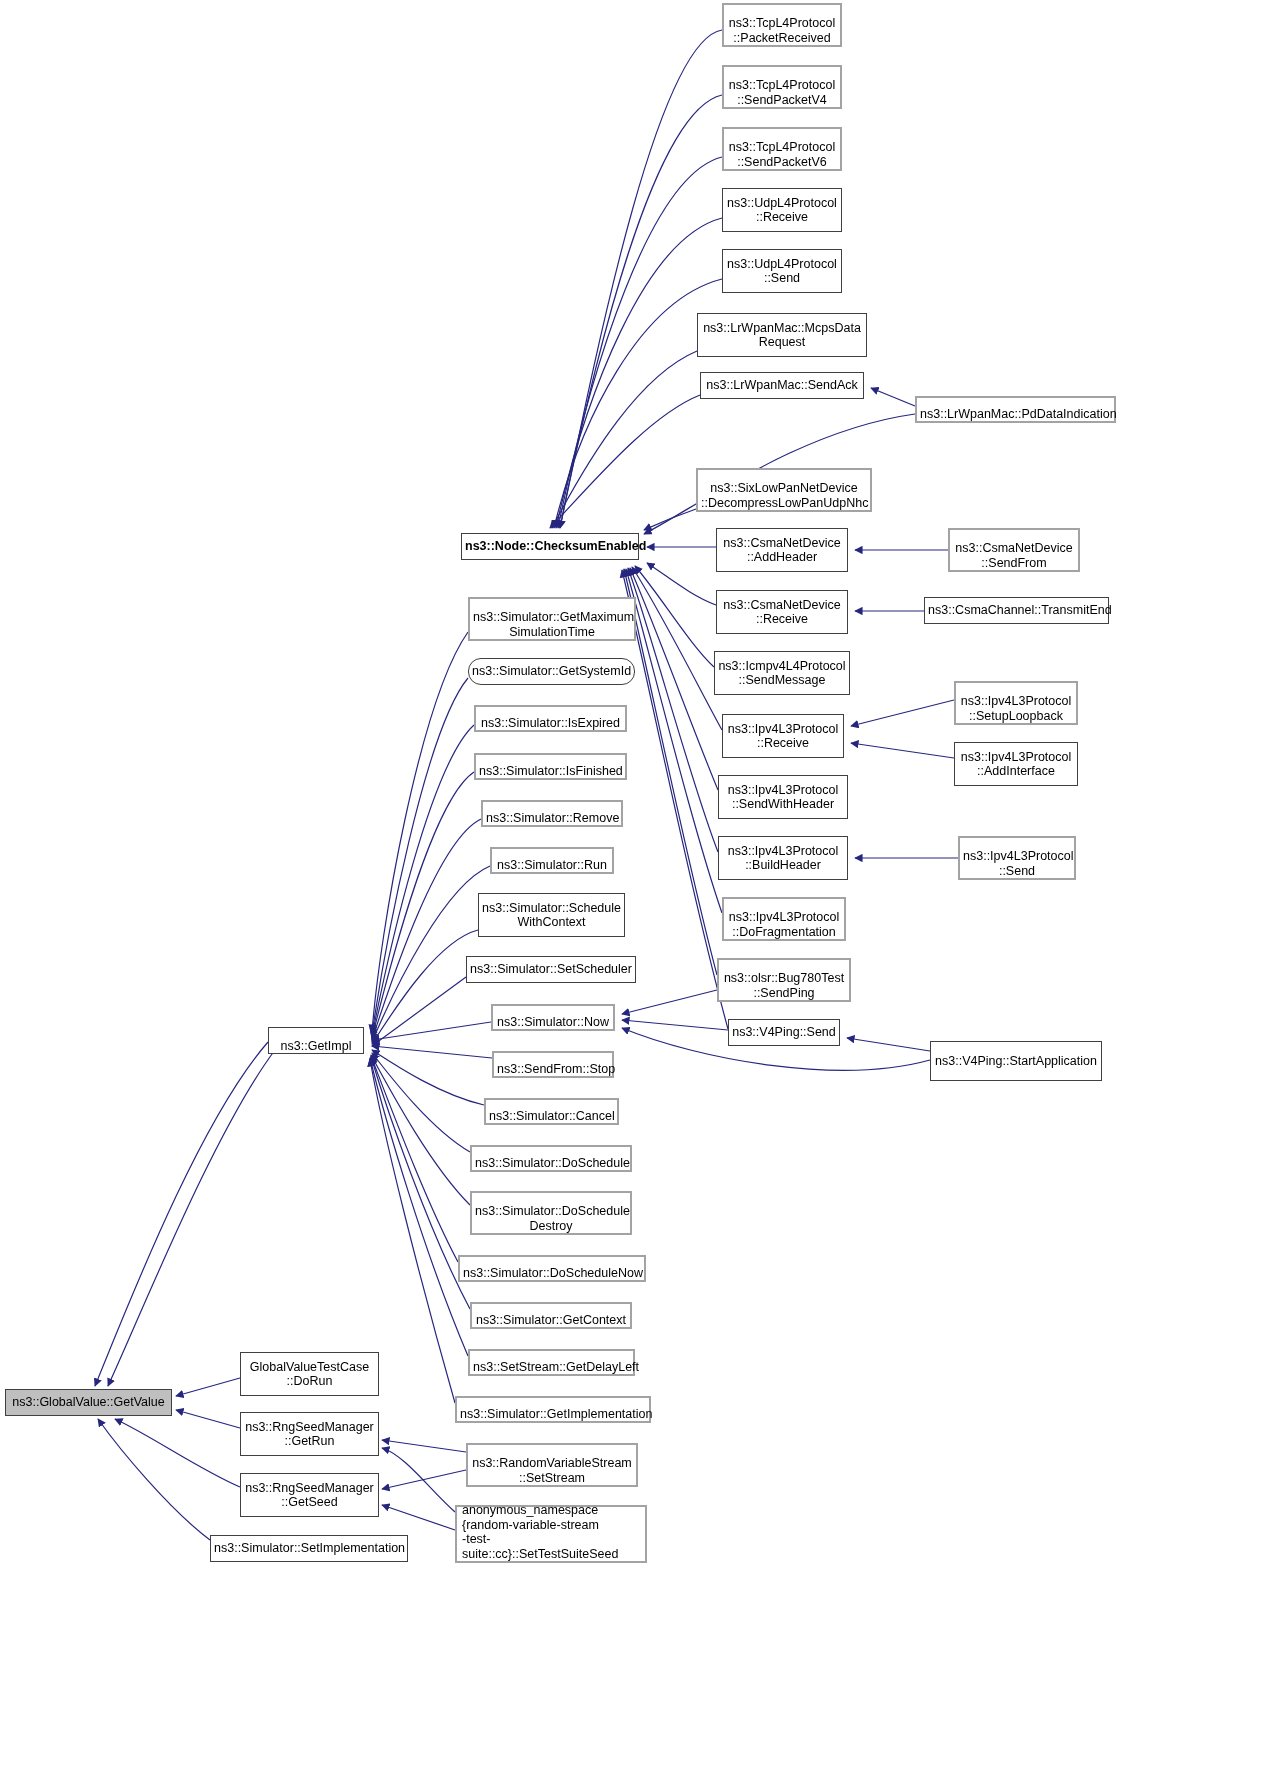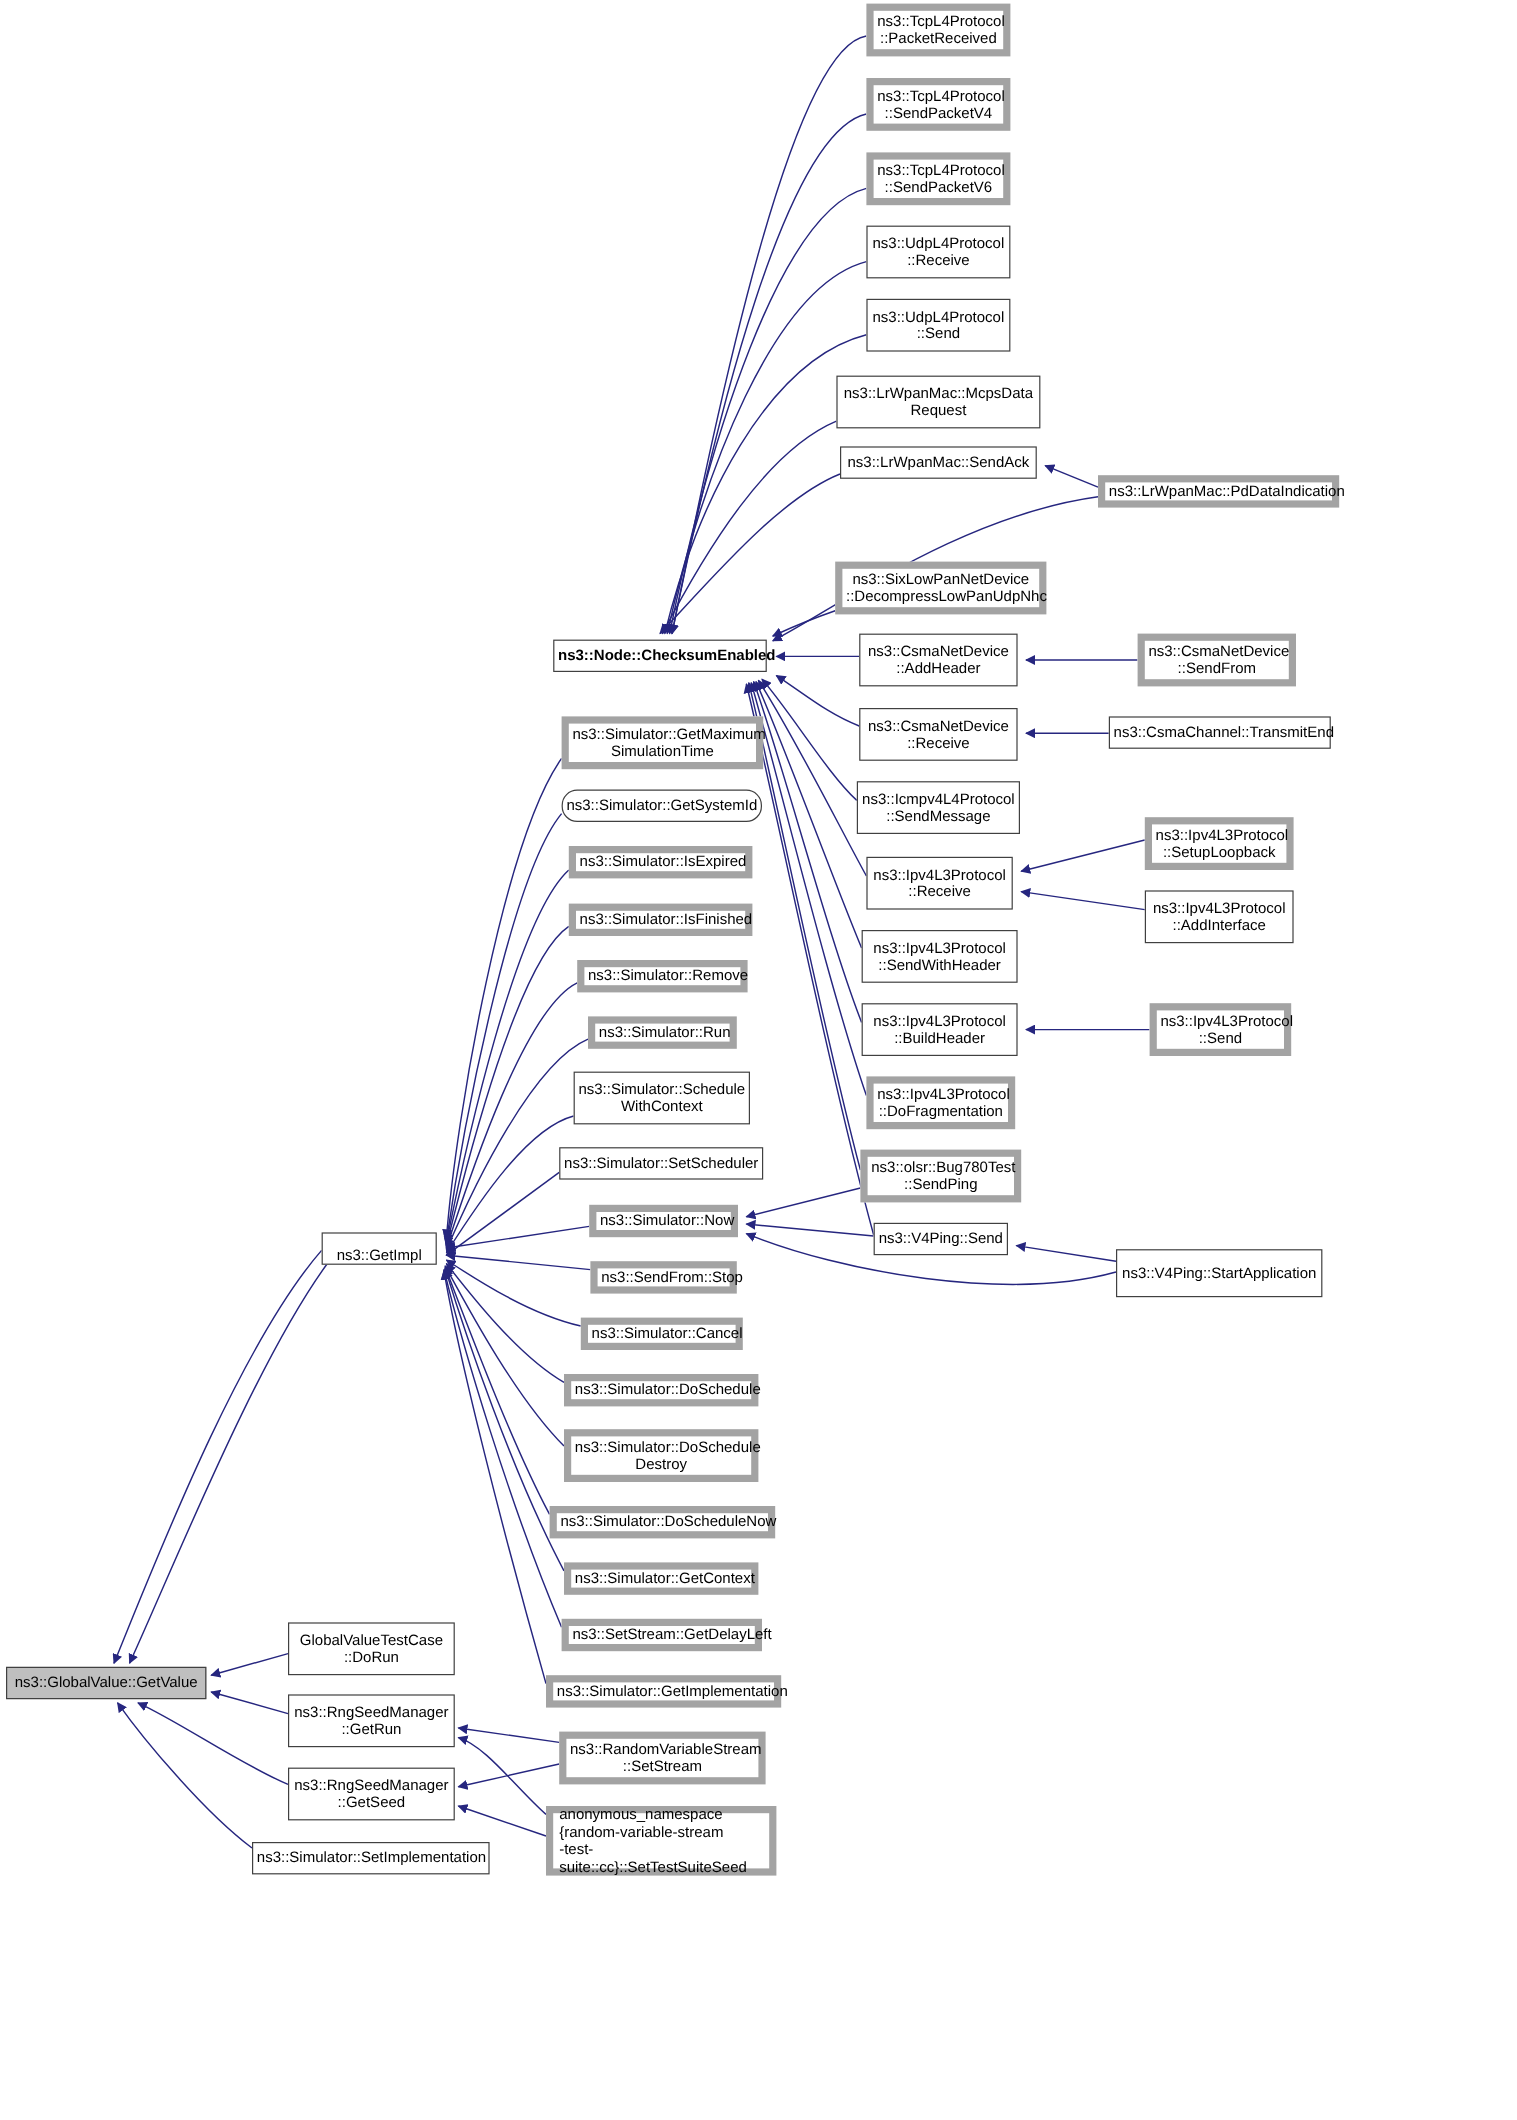--- a/index.html
+++ b/index.html
@@ -32,21 +32,22 @@
     justify-content: center;
     text-align: center;
     font-size: 12.5px;
     line-height: 14.5px;
     color: #000000;
     letter-spacing: 0px;
     white-space: pre-line;
     padding: 0 3px;
   }
   .node.red {
-    border: 6px solid #a3a3a3;
+    border: 2px solid #a3a3a3;
+    align-items: flex-end;
   }
   .node.root {
     background: #bfbfbf;
     border: 1px solid #404040;
   }
   .node.gray {
     border: 1px solid #404040;
   }
   .node .lbl {
     display: block;

